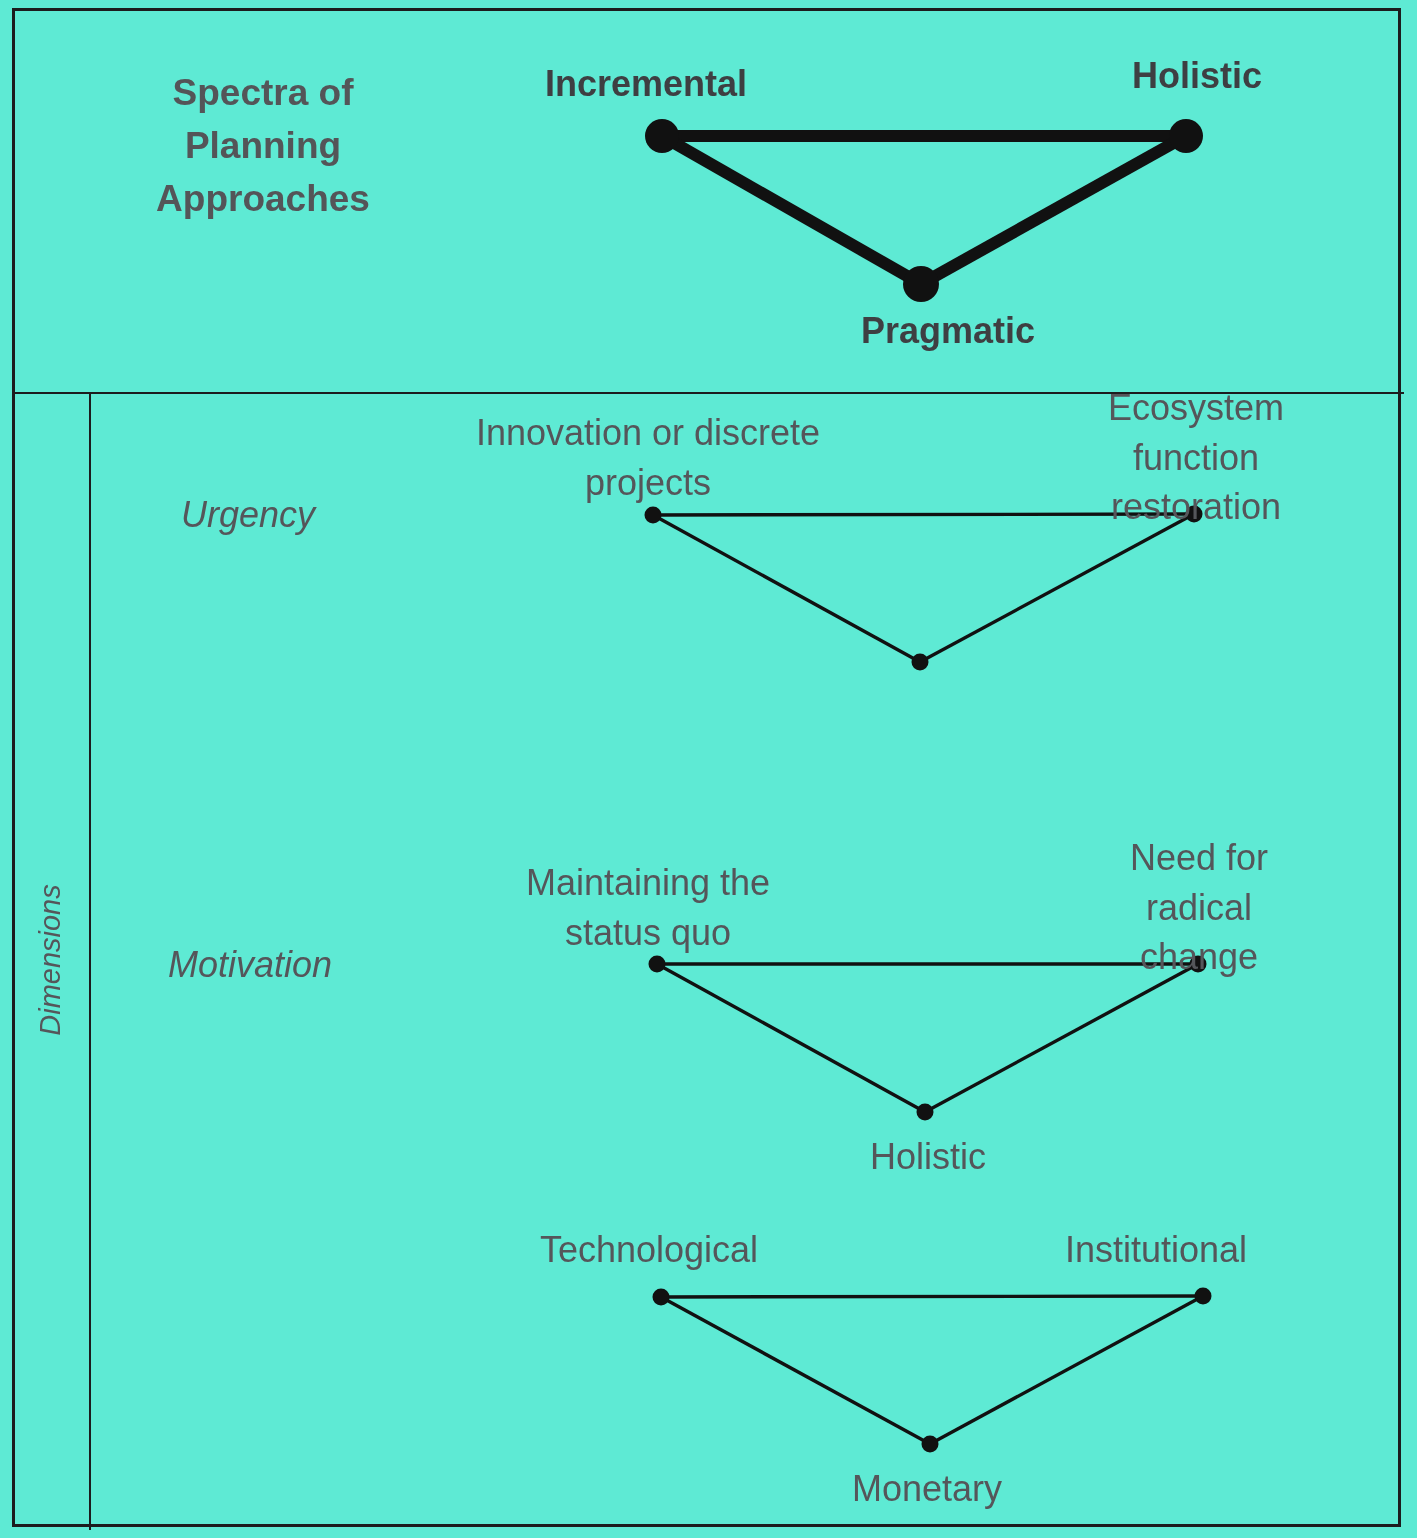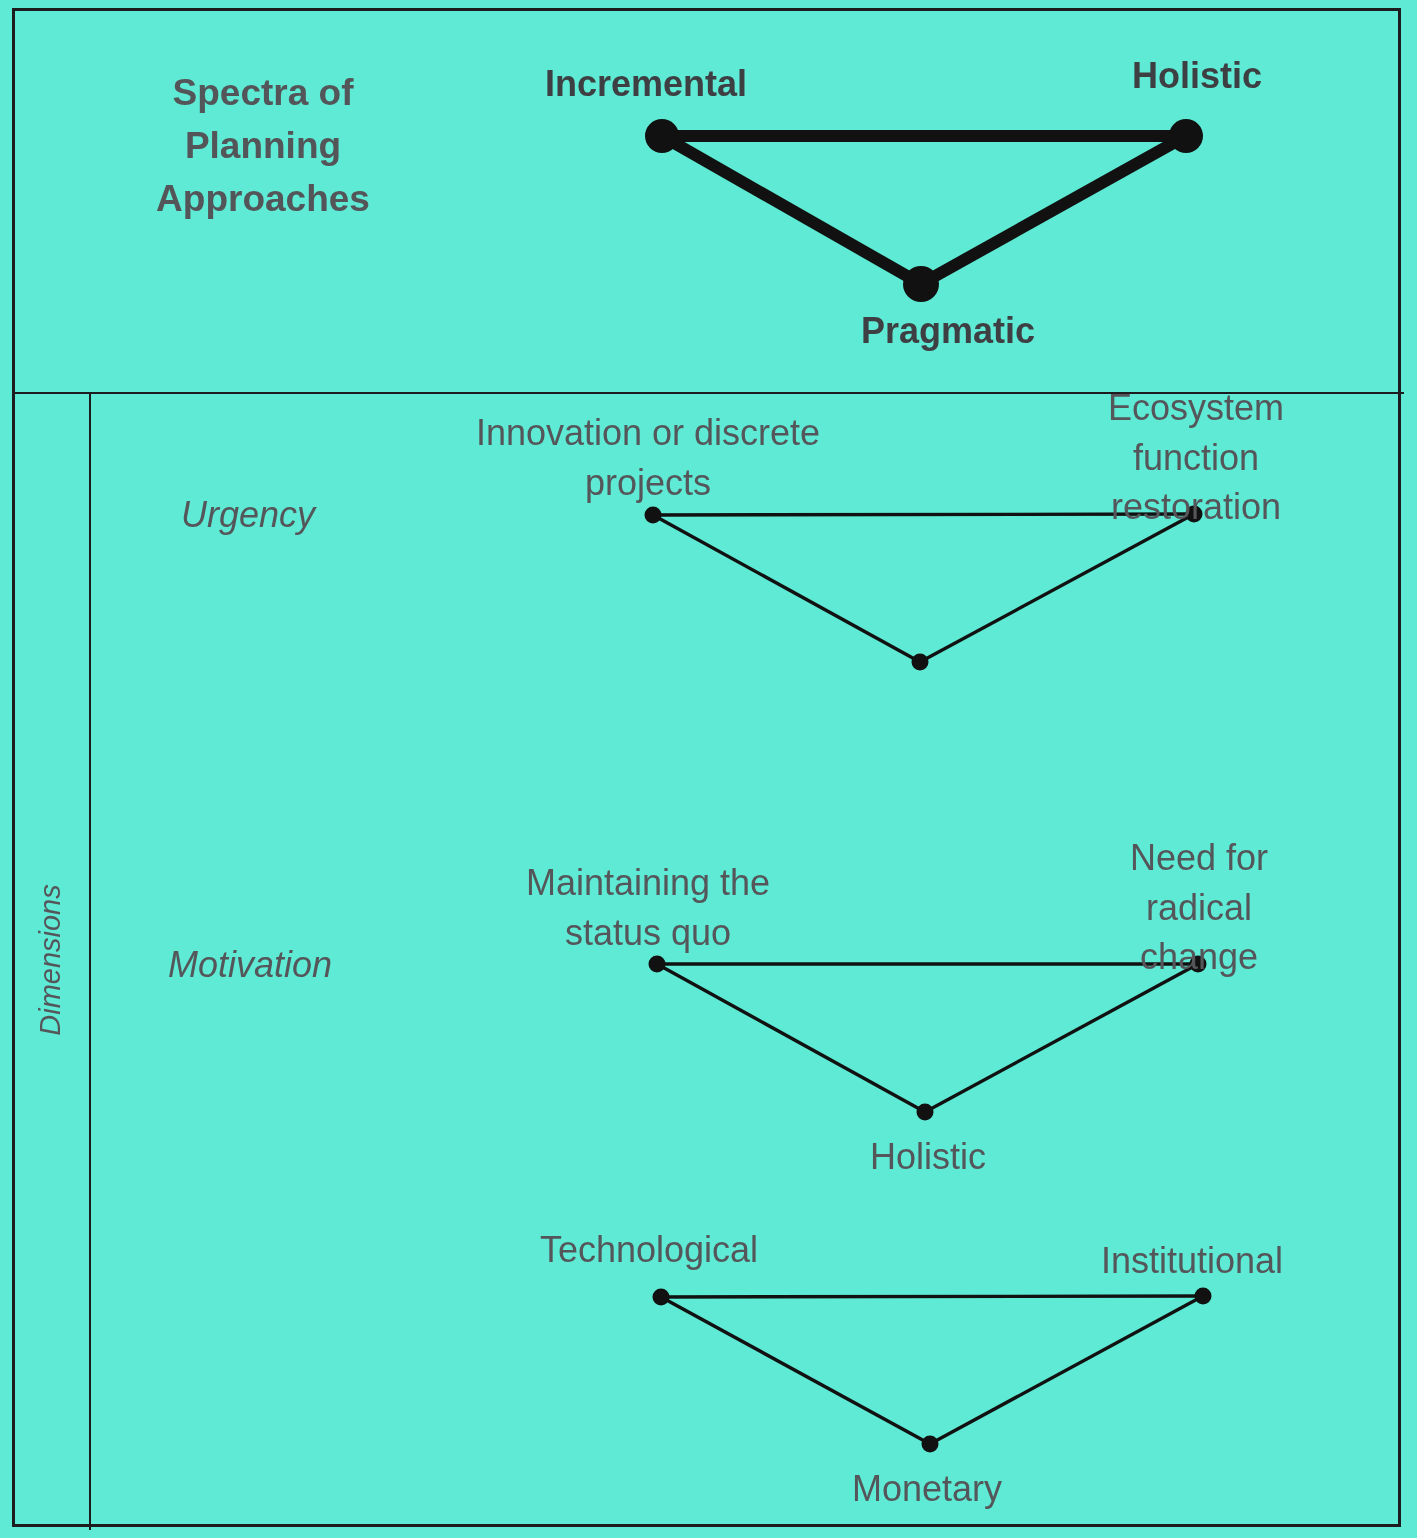--- a/index.html
+++ b/index.html
@@ -127,16 +127,16 @@
 restoration</div>
 
   <div class="lbl row-label" style="left:250px;top:965px;">Motivation</div>
   <div class="lbl" style="left:648px;top:908px;">Maintaining the
 status quo</div>
   <div class="lbl" style="left:1199px;top:908px;">Need for
 radical change</div>
   <div class="lbl" style="left:928px;top:1157px;">Holistic</div>
 
   <div class="lbl" style="left:649px;top:1250px;">Technological</div>
-  <div class="lbl" style="left:1192px;top:1250px;margin-top:11px;">Institutional</div>
+  <div class="lbl" style="left:1156px;top:1250px;">Institutional</div>
   <div class="lbl" style="left:927px;top:1489px;">Monetary</div>
 
 </div>
 
 </body></html>

